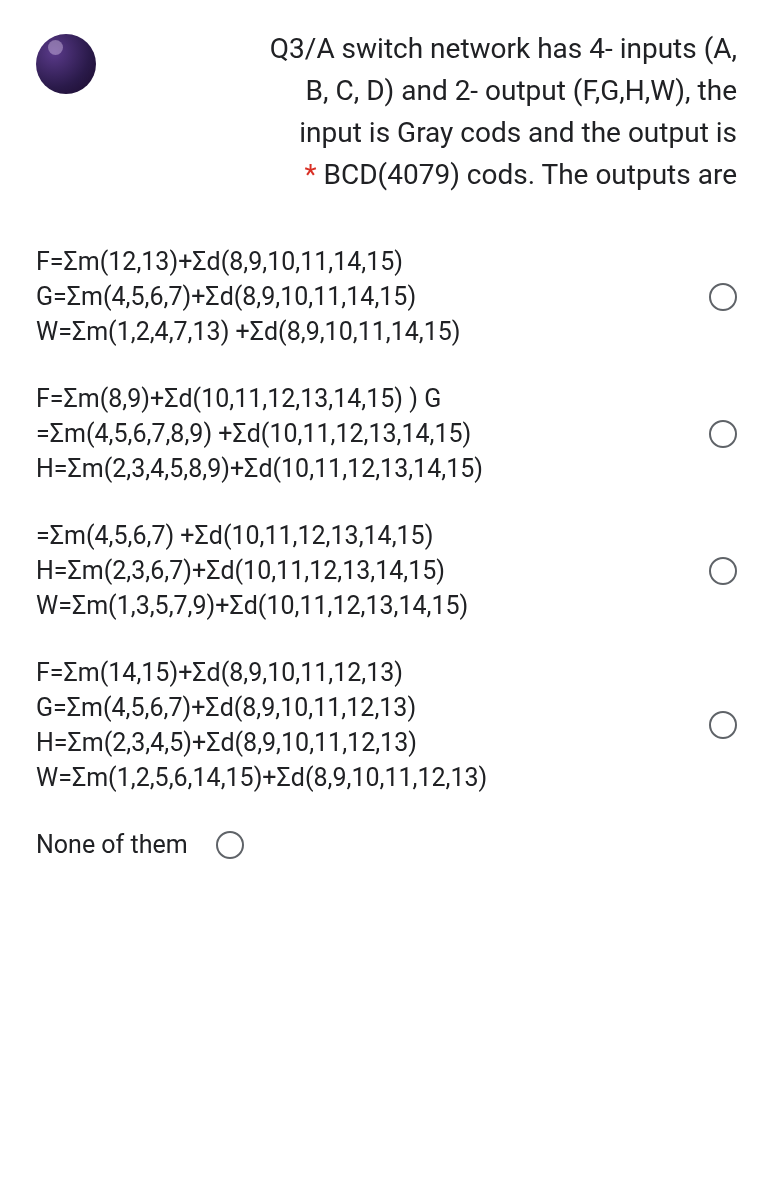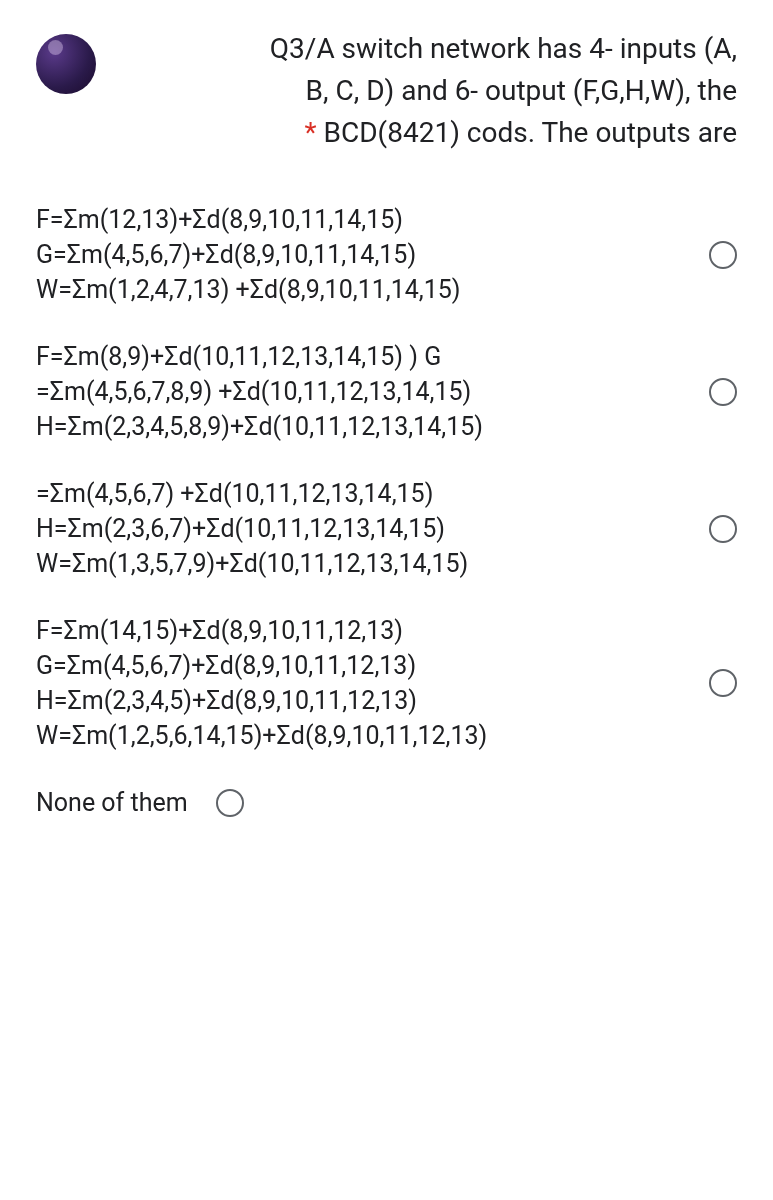--- a/index.html
+++ b/index.html
@@ -93,22 +93,23 @@
       margin-right: 8px;
     }
   </style>
 </head>
 <body>
 
 <div class="question-header">
   <div class="avatar"></div>
   <div class="question-text">
     <span class="line">Q3/A switch network has 4- inputs (A,</span>
-    <span class="line">B, C, D) and 6- output (F,G,H,W), the</span>
-    <span class="line"><span class="required">* </span><span>BCD(8421) cods. The outputs are</span></span>
+    <span class="line">B, C, D) and 2- output (F,G,H,W), the</span>
+    <span class="line">input is Gray cods and the output is</span>
+    <span class="line"><span class="required">* </span><span>BCD(4079) cods. The outputs are</span></span>
   </div>
 </div>
 
 <div class="options">
 
   <label class="option">
     <div class="option-text">
       <span class="option-line">F=Σm(12,13)+Σd(8,9,10,11,14,15)</span>
       <span class="option-line">G=Σm(4,5,6,7)+Σd(8,9,10,11,14,15)</span>
       <span class="option-line">W=Σm(1,2,4,7,13) +Σd(8,9,10,11,14,15)</span>

